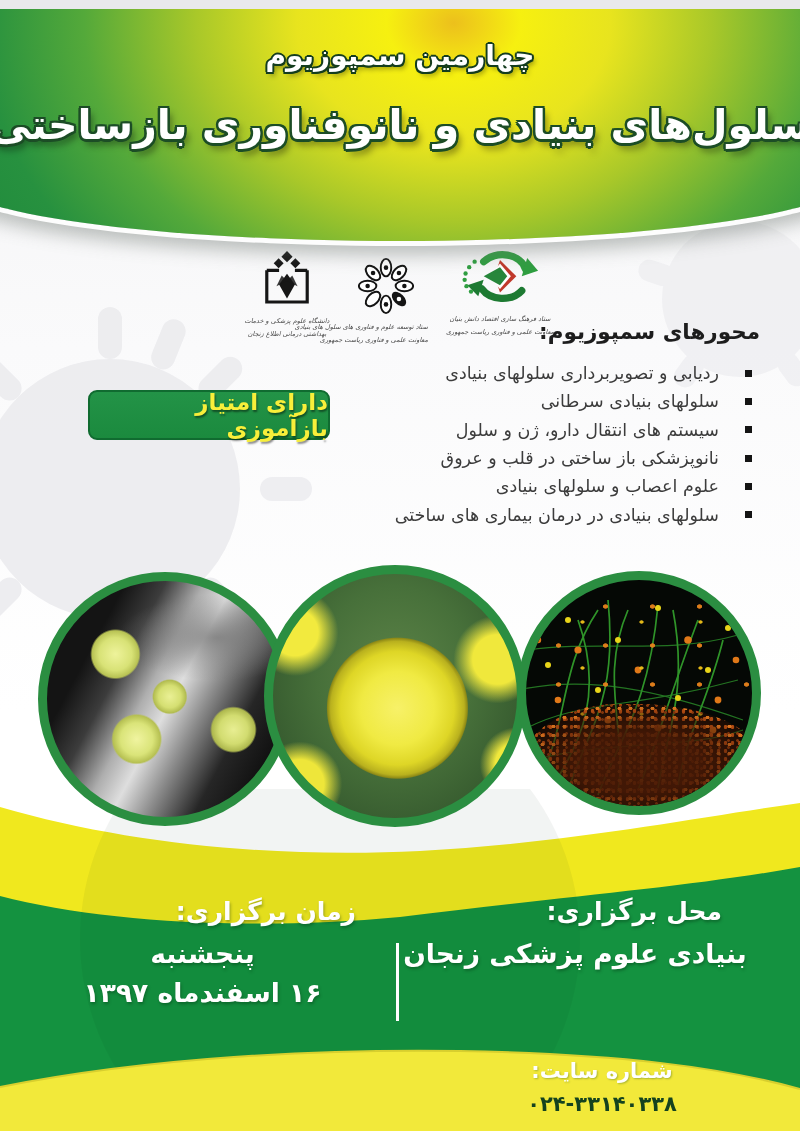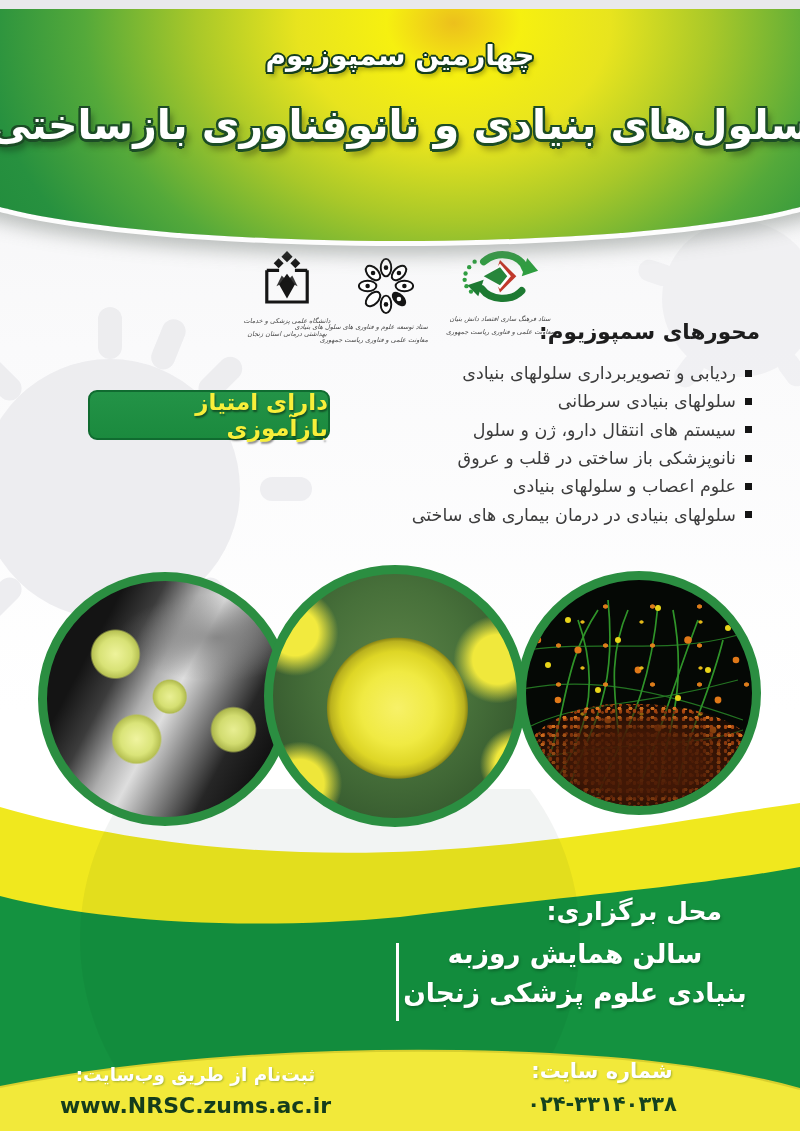--- a/index.html
+++ b/index.html
@@ -38,21 +38,21 @@
   .logo .cap{font-size:6.5px; line-height:8.5px; color:#4a4a4a; font-style:italic; margin-top:4px; white-space:nowrap;}
   .logo-univ{right:465px; top:242px; width:96px;}
   .logo-flower{right:372px; top:248px; width:84px;}
   .logo-cycle{right:240px; top:240px; width:120px;}
   
   .topics-heading{
     position:absolute; z-index:2; right:40px; top:310px;
     font-size:21.5px; font-weight:bold; color:#1d1d1d;
   }
   .topics-list{position:absolute; z-index:2; right:48px; top:350px; list-style:none; margin:0; padding:0;}
-  .topics-list li{display:flex; align-items:center; gap:9px; height:28.3px; font-size:17.5px; color:#3c3c3c;}
+  .topics-list li{display:flex; align-items:center; gap:26px; height:28.3px; font-size:17.5px; color:#3c3c3c;}
   .bullet{width:7px; height:7px; background:#141414; flex:0 0 auto;}
   
   .badge{
     position:absolute; z-index:2; left:88px; top:381px; width:238px; height:46px;
     background:linear-gradient(#239347,#1b8a3e); border:2px solid #10California6b30; border:2px solid #106b30; border-radius:9px;
     display:flex; align-items:center; justify-content:center;
     font-size:23px; font-weight:bold; color:#f8ef3a;
     text-shadow:1px 2px 2px rgba(0,0,0,.45);
   }
   
@@ -162,22 +162,22 @@
       </g>
       <g fill="#161616">
         <rect x="25.5" y="2" width="9" height="9" transform="rotate(45 30 6.5)"></rect>
         <rect x="16.5" y="10" width="8" height="8" transform="rotate(45 20.5 14)"></rect>
         <rect x="35.5" y="10" width="8" height="8" transform="rotate(45 39.5 14)"></rect>
         <path d="M30 26 l9 12 -9 16 -9 -16 z"></path>
         <path d="M30 34 l-12 6 6 -12 z" opacity=".85"></path>
         <path d="M30 34 l12 6 -6 -12 z" opacity=".85"></path>
       </g>
     </svg>
-    <div class="cap">دانشگاه علمی پزشکی و خدمات</div>
-    <div class="cap">بهداشتی درمانی استان زنجان</div>
+    <div class="cap">دانشگاه علوم پزشکی و خدمات</div>
+    <div class="cap">بهداشتی درمانی اطلاع زنجان</div>
   </div>
 
   <div class="logo logo-flower">
     <svg width="56" height="58" viewBox="0 0 64 64">
       <g stroke="#141414" stroke-width="2.2" fill="#ffffff">
         <ellipse cx="32" cy="11" rx="6" ry="10"></ellipse>
         <ellipse cx="32" cy="11" rx="6" ry="10" transform="rotate(45 32 32)"></ellipse>
         <ellipse cx="32" cy="11" rx="6" ry="10" transform="rotate(90 32 32)"></ellipse>
         <ellipse cx="32" cy="11" rx="6" ry="10" transform="rotate(180 32 32)"></ellipse>
         <ellipse cx="32" cy="11" rx="6" ry="10" transform="rotate(225 32 32)"></ellipse>
@@ -304,34 +304,34 @@
         <circle cx="170" cy="118" r="3"></circle>
           <circle cx="220" cy="48" r="3"></circle>
       </g>
     </svg>
     <div class="c3-sparse"></div>
     <div class="c3-dense"></div>
   </div>
 
   <div class="venue">
     <div class="hd">محل برگزاری:</div>
-    <div class="ln">سالن همایش روزبه</div>
     <div class="ln">بنیادی علوم پزشکی زنجان</div>
   </div>
   <div class="vdivider"></div>
+  <div class="time">
+    <div class="hd">زمان برگزاری:</div>
+    <div class="ln">پنجشنبه</div>
+    <div class="ln">۱۶ اسفندماه ۱۳۹۷</div>
+  </div>
 
   <svg class="footer-wave" width="800" height="111" viewBox="0 0 800 111">
     <path d="M0,58 C150,28 320,20 460,22 C620,25 720,38 800,60 L800,111 L0,111 Z" fill="#f2e93a"></path>
     <path d="M0,58 C150,28 320,20 460,22 C620,25 720,38 800,60" fill="none" stroke="#d8cf2e" stroke-width="2"></path>
   </svg>
 
   <div class="f-right">
     <div class="lbl">شماره سایت:</div>
     <div class="val">۰۲۴-۳۳۱۴۰۳۳۸</div>
   </div>
 
 
-  <div class="f-left">
-    <div class="lbl">ثبت‌نام از طریق وب‌سایت:</div>
-    <div class="val">www.NRSC.zums.ac.ir</div>
-  </div>
 
 </div>
 
 </body></html>

